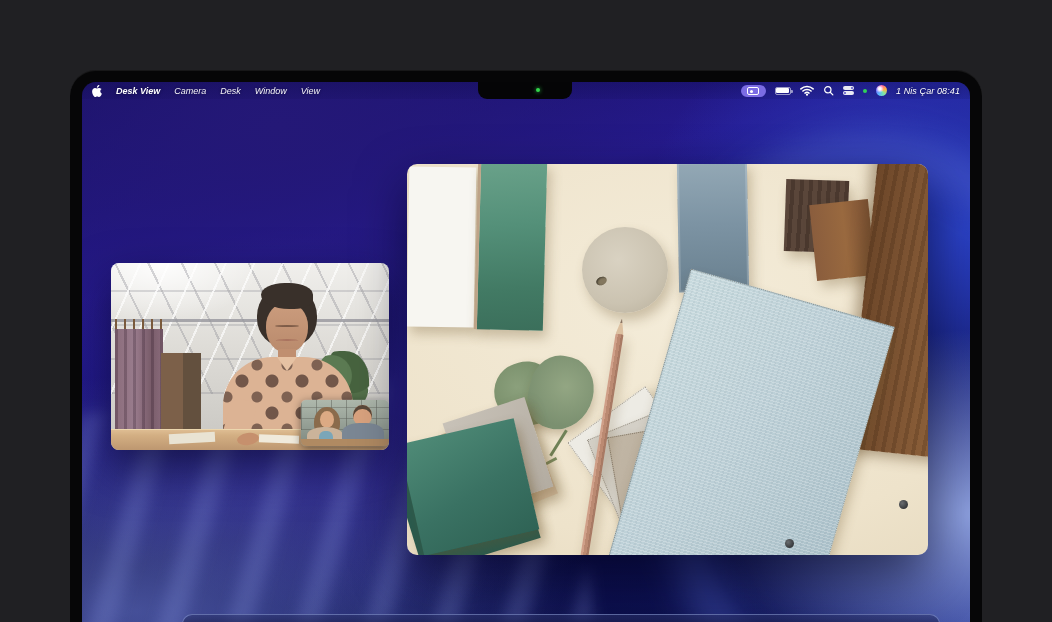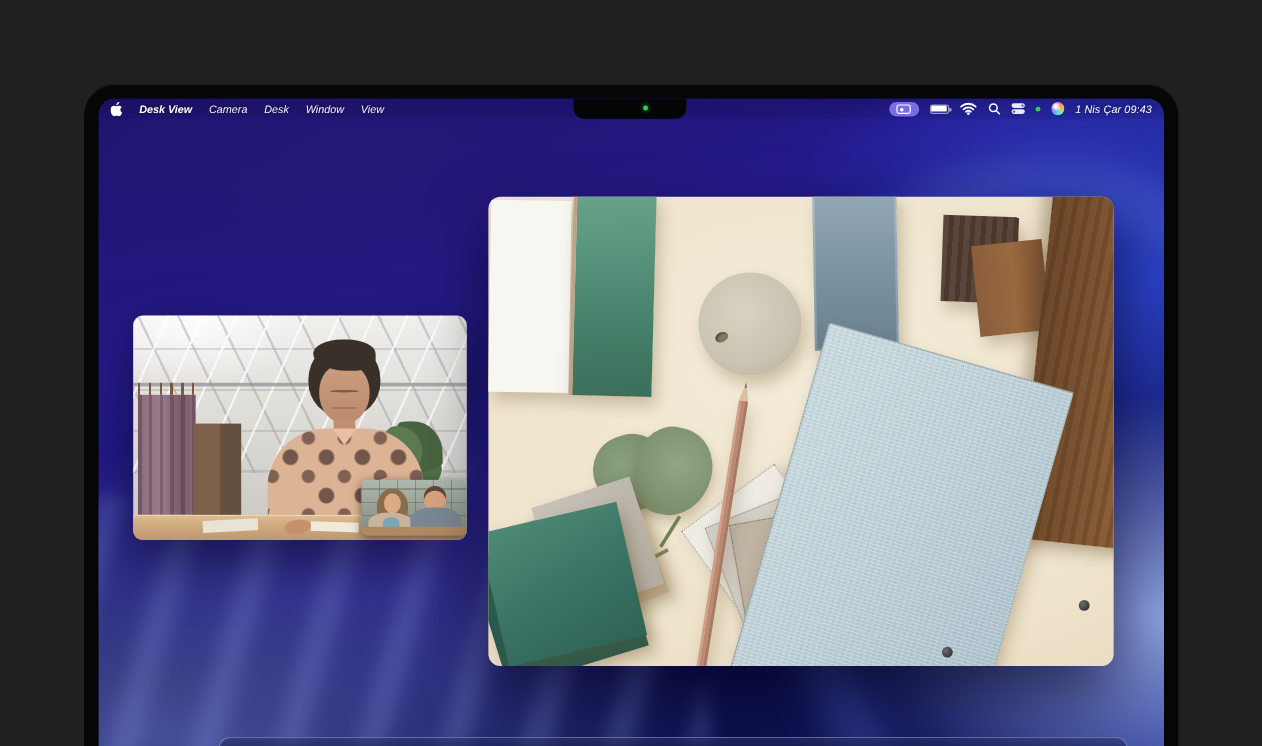--- a/index.html
+++ b/index.html
@@ -281,21 +281,21 @@
           <svg width="11" height="11" viewBox="0 0 16 16">
               <circle cx="7" cy="7" r="4.6" stroke="#fff" stroke-width="1.8" fill="none"></circle>
               <line x1="10.5" y1="10.5" x2="14.3" y2="14.3" stroke="#fff" stroke-width="1.8" stroke-linecap="round"></line>
             </svg>
           <span class="cc-icon">
               <i></i>
               <i></i>
             </span>
           <span class="rec-dot"></span>
           <span class="siri"></span>
-          <span class="mb-clock">1 Nis Çar 09:43</span>
+          <span class="mb-clock">1 Nis Çar 08:41</span>
         </div>
       </div>
 
       <div class="notch">
         <span class="cam-dot"></span>
       </div>
 
       <div class="ft">
         <div class="ft-sky"></div>
         <div class="ft-beams"></div>

